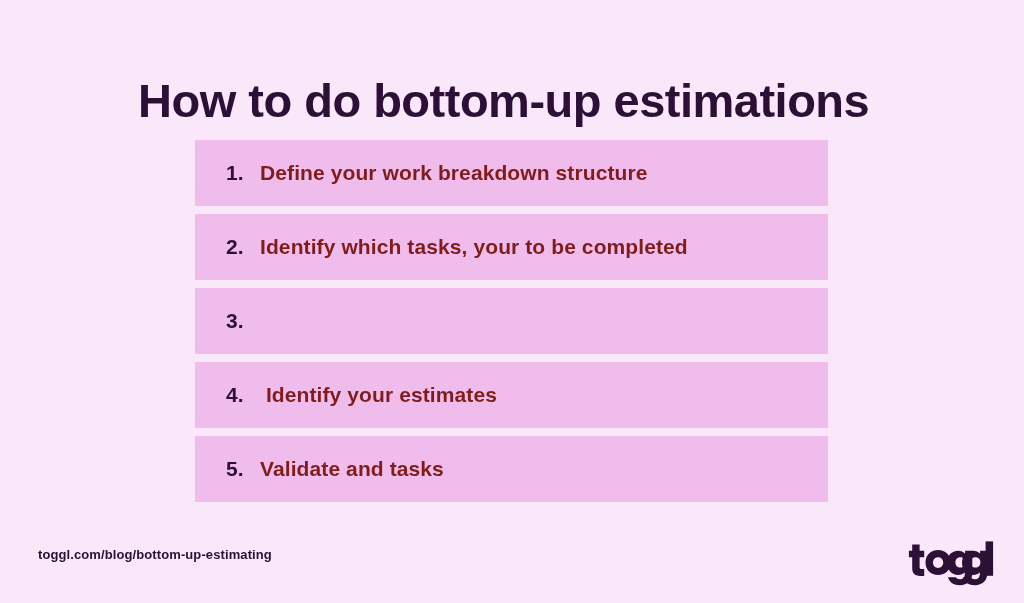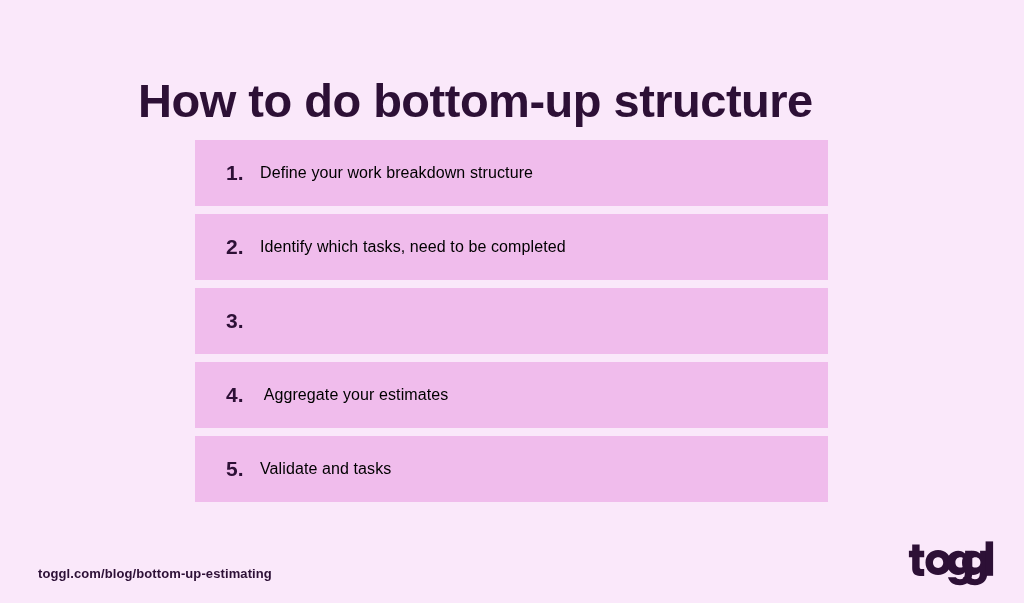--- a/index.html
+++ b/index.html
@@ -50,30 +50,30 @@
     padding-left: 31px;
   }
   .step-number {
     font-size: 21px;
     font-weight: 700;
     color: #2d1036;
     min-width: 34px;
     flex: none;
   }
   .step-text {
-    font-size: 16px;
-    font-weight: 400;
-    color: #000000;
+    font-size: 21px;
+    font-weight: 700;
+    color: #7f1d1d;
     white-space: pre;
     letter-spacing: 0.1px;
   }
   .footer-url {
     position: absolute;
     left: 38px;
-    top: 566px;
+    top: 547px;
     font-size: 13px;
     font-weight: 700;
     letter-spacing: 0.1px;
     color: #2d1036;
   }
   .brand-logo {
     position: absolute;
     left: 908px;
     top: 540px;
     width: 86px;
@@ -83,41 +83,41 @@
     display: block;
     width: 100%;
     height: 100%;
   }
 </style>
 </head>
 <body>
 
 <div class="slide">
 
-  <h1 class="page-title">How to do bottom-up structure</h1>
+  <h1 class="page-title">How to do bottom-up estimations</h1>
 
   <div class="steps-list">
 
     <div class="step-row">
       <span class="step-number">1.</span>
       <span class="step-text">Define your work breakdown structure</span>
     </div>
 
     <div class="step-row">
       <span class="step-number">2.</span>
-      <span class="step-text">Identify which tasks, need to be completed</span>
+      <span class="step-text">Identify which tasks, your to be completed</span>
     </div>
 
     <div class="step-row">
       <span class="step-number">3.</span>
     </div>
 
     <div class="step-row">
       <span class="step-number">4.</span>
-      <span class="step-text"> Aggregate your estimates</span>
+      <span class="step-text"> Identify your estimates</span>
     </div>
 
     <div class="step-row">
       <span class="step-number">5.</span>
       <span class="step-text">Validate and tasks</span>
     </div>
 
   </div>
 
   <div class="footer-url">toggl.com/blog/bottom-up-estimating</div>

